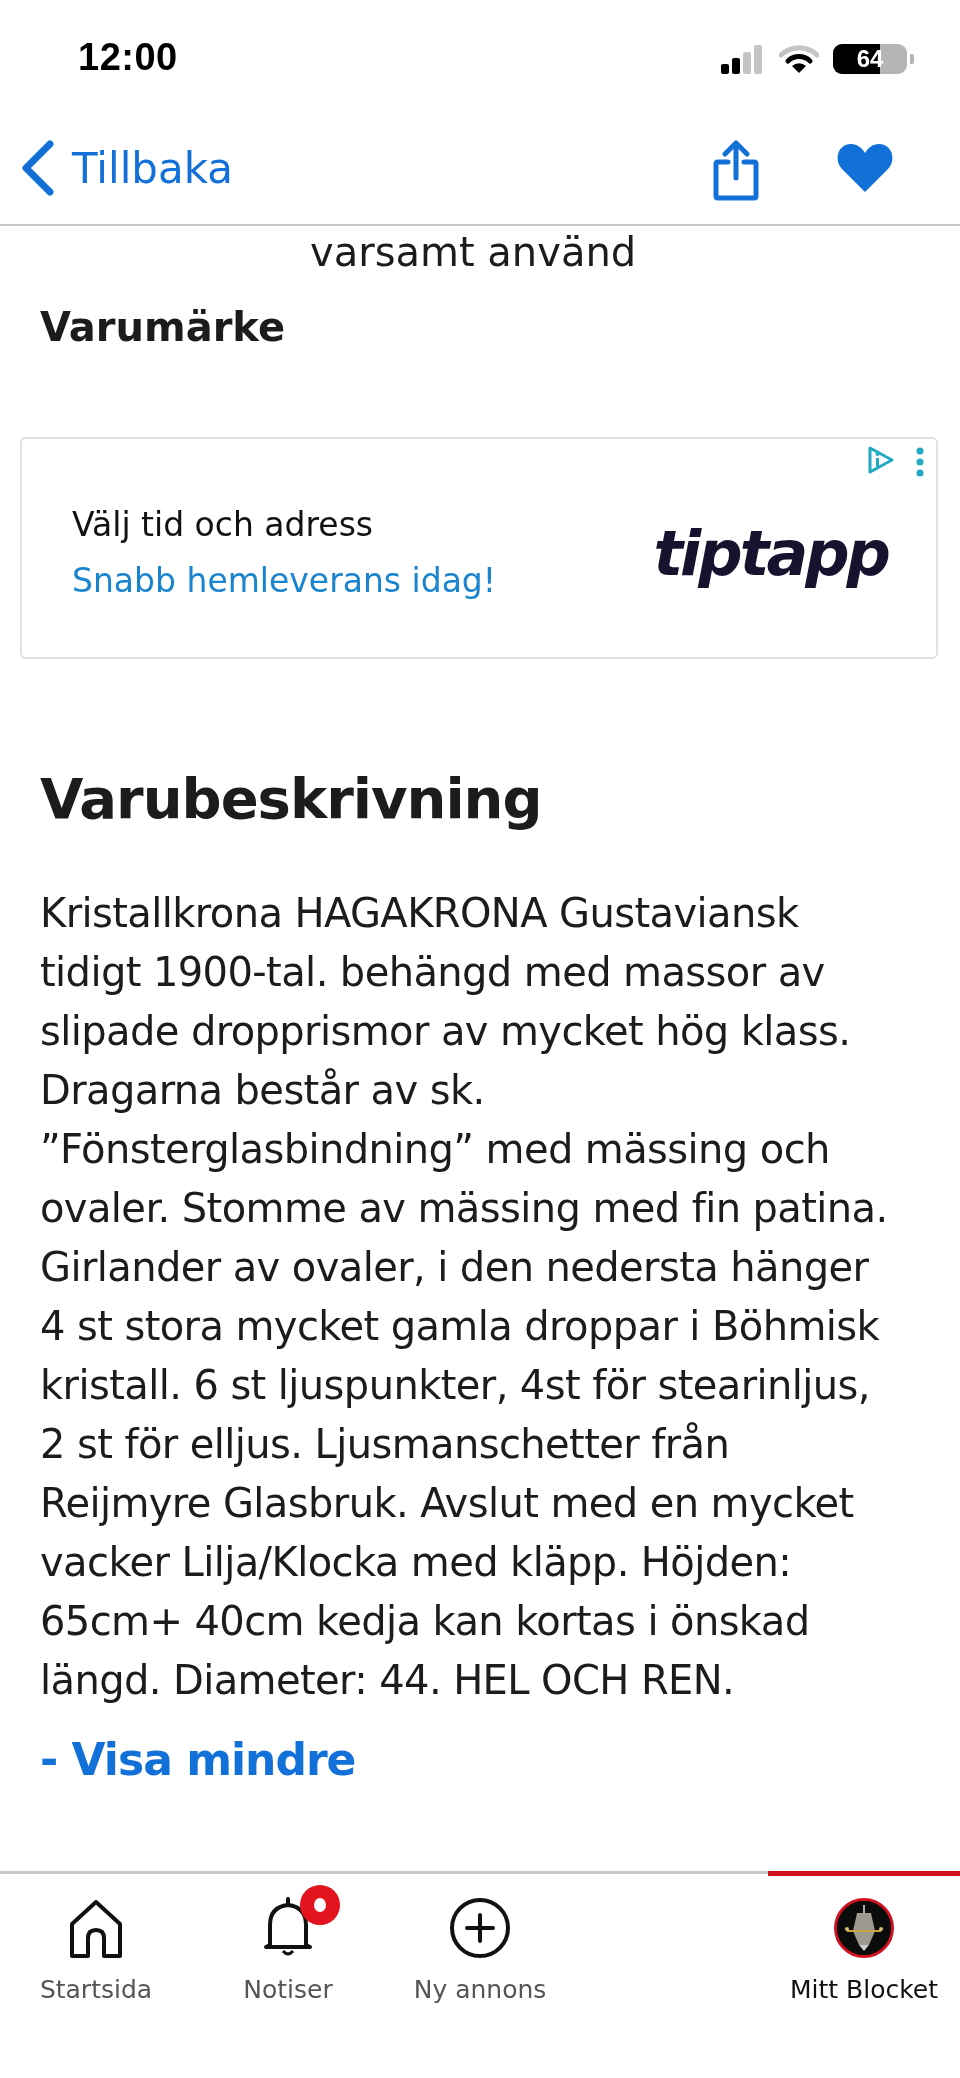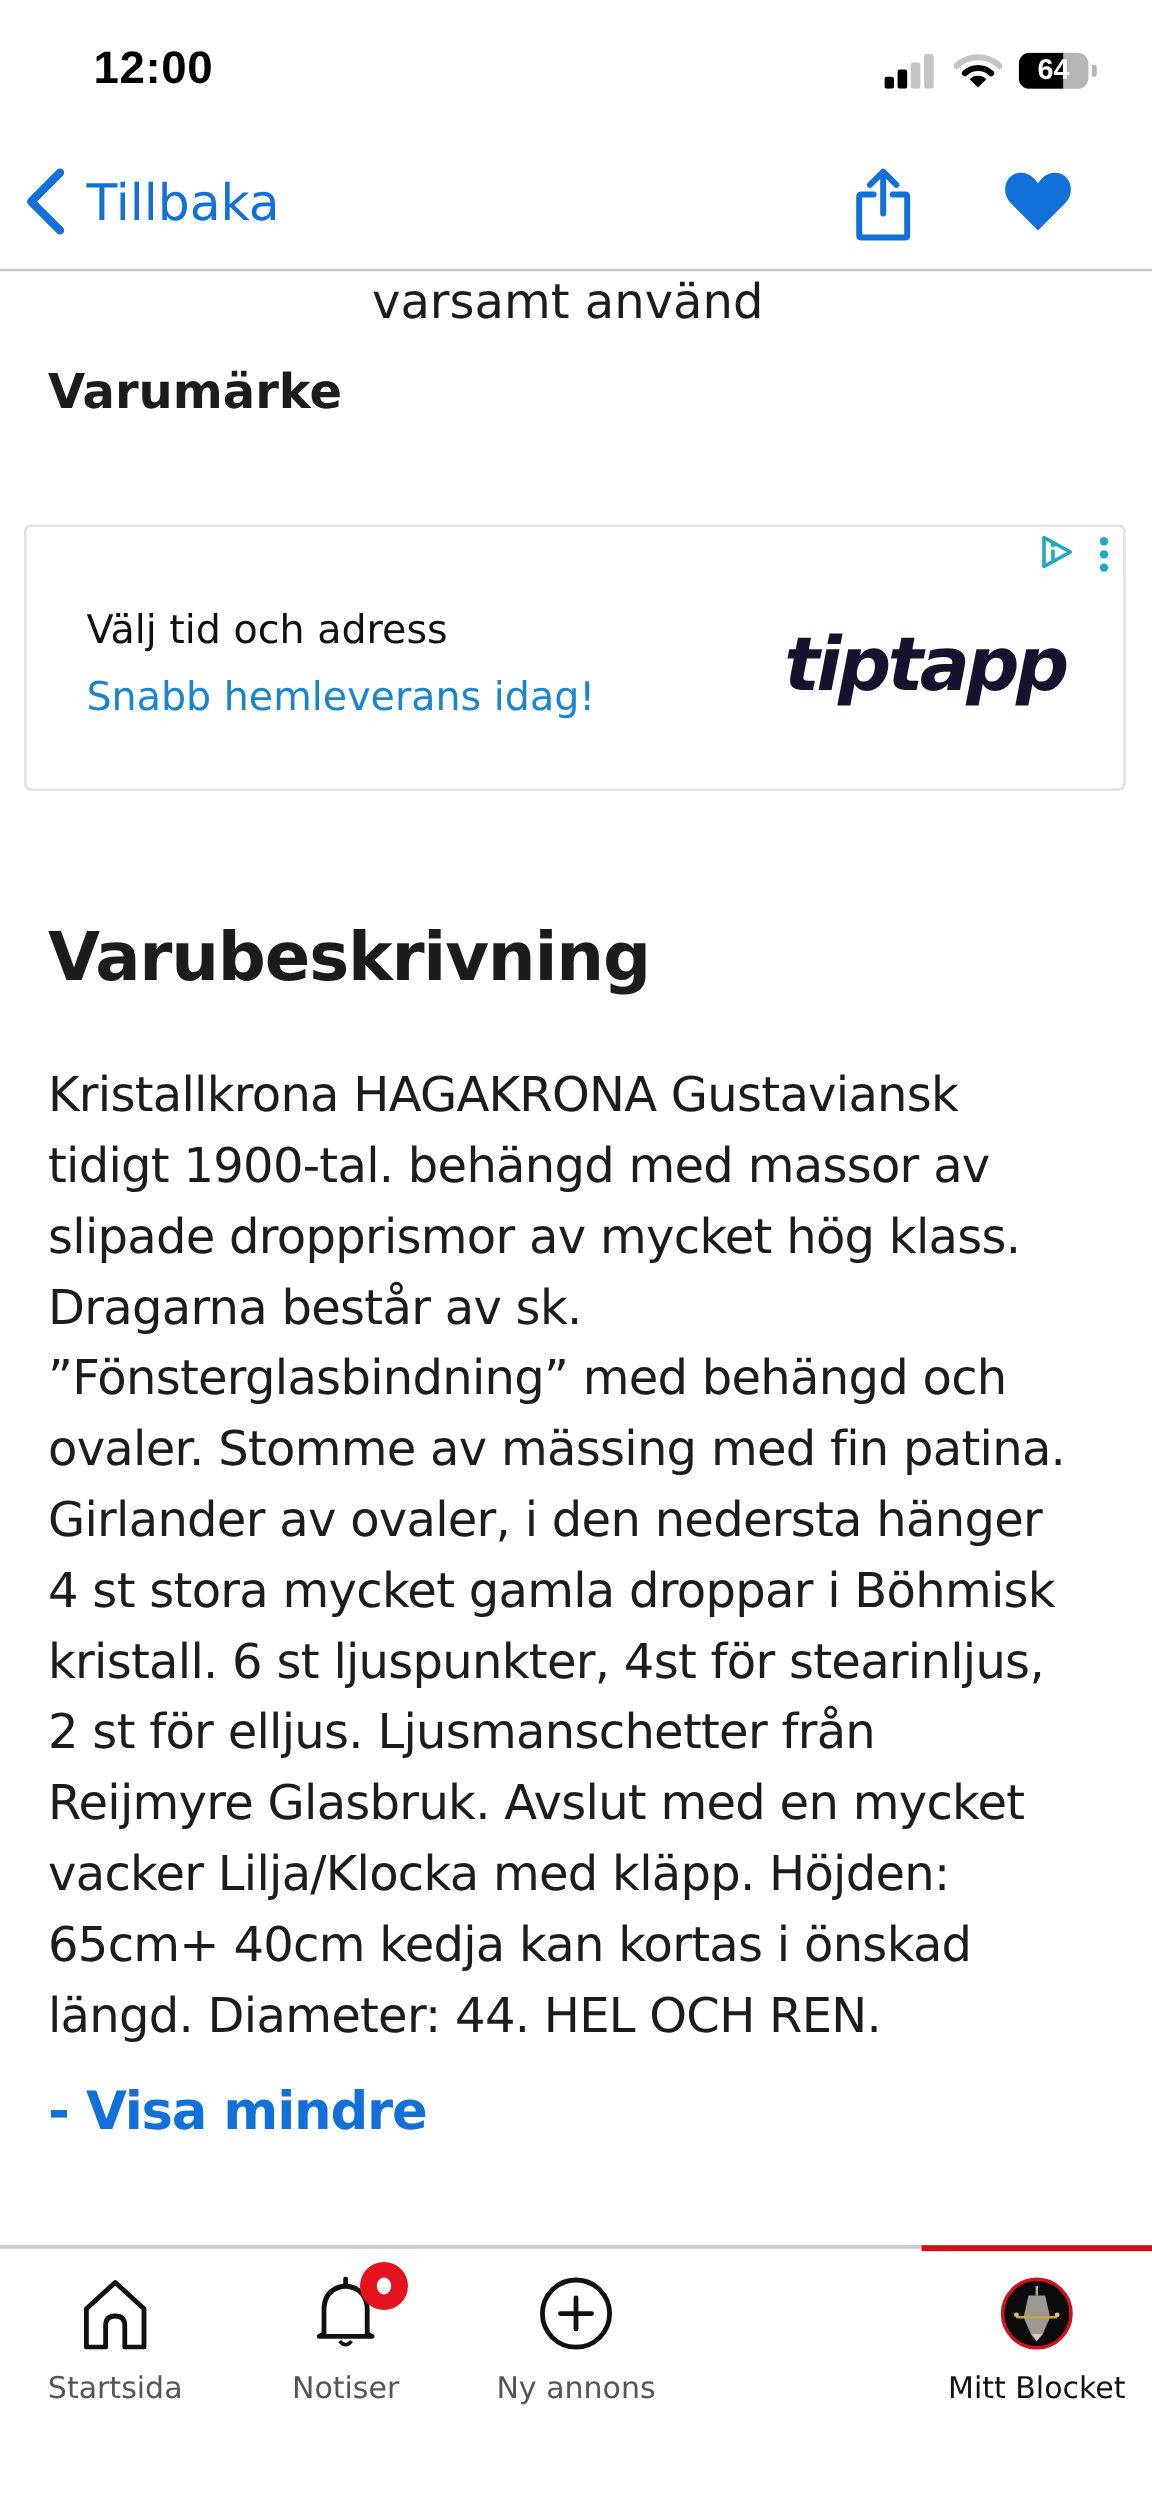--- a/index.html
+++ b/index.html
@@ -1,20 +1,20 @@
 <!DOCTYPE html>
 <html><head>
 <meta charset="utf-8">
 <style>
   html, body { margin:0; padding:0; }
   body { width:960px; height:2078px; position:relative; overflow:hidden; background:#ffffff; font-family:"Liberation Sans", sans-serif; color:#1c1c1e; }
   .abs { position:absolute; }
   .status-time { left:78px; top:36px; font-size:38px; font-weight:bold; color:#000; letter-spacing:0.5px;text-align:center; }
   .status-icons { right:46px; top:44px; display:flex; align-items:center; gap:14px; }
-  .battery { width:58px; height:30px; border-radius:9px; background:#b5b5b5; position:relative; overflow:hidden; display:flex; align-items:center; justify-content:center; }
+  .battery { width:74px; height:30px; border-radius:9px; background:#b5b5b5; position:relative; overflow:hidden; display:flex; align-items:center; justify-content:center; }
   .battery .fill { position:absolute; left:0; top:0; bottom:0; width:64%; background:#000; }
   .battery span { position:relative; color:#fff; font-weight:bold; font-size:24px; }
   .battery-tip { width:4px; height:10px; background:#b5b5b5; border-radius:0 2px 2px 0; margin-left:-11px; }
 
   .nav { left:0; top:120px; width:960px; height:104px; }
   .back-btn { left:18px; top:18px; display:flex; align-items:center; gap:14px; cursor:pointer; }
   .back-label { font-size:42px; color:#1271d9; font-family:"DejaVu Sans", sans-serif; }
   .share-btn { left:712px; top:20px; cursor:pointer; }
   .heart-btn { left:836px; top:22px; cursor:pointer; }
   .nav-border { left:0; top:224px; width:960px; height:2px; background:#c8c8c8; }
@@ -119,21 +119,21 @@
       <circle cx="6" cy="26" r="3.5" fill="#21a9c4"></circle>
     </svg>
   </div>
 
   <div class="abs desc-title">Varubeskrivning</div>
   <div class="abs desc-body">
     <div>Kristallkrona HAGAKRONA Gustaviansk</div>
     <div>tidigt 1900-tal. behängd med massor av</div>
     <div>slipade dropprismor av mycket hög klass.</div>
     <div>Dragarna består av sk.</div>
-    <div>”Fönsterglasbindning” med behängd och</div>
+    <div>”Fönsterglasbindning” med mässing och</div>
     <div>ovaler. Stomme av mässing med fin patina.</div>
     <div>Girlander av ovaler, i den nedersta hänger</div>
     <div>4 st stora mycket gamla droppar i Böhmisk</div>
     <div>kristall. 6 st ljuspunkter, 4st för stearinljus,</div>
     <div>2 st för elljus. Ljusmanschetter från</div>
     <div>Reijmyre Glasbruk. Avslut med en mycket</div>
     <div>vacker Lilja/Klocka med kläpp. Höjden:</div>
     <div>65cm+ 40cm kedja kan kortas i önskad</div>
     <div>längd. Diameter: 44. HEL OCH REN.</div>
   </div>

